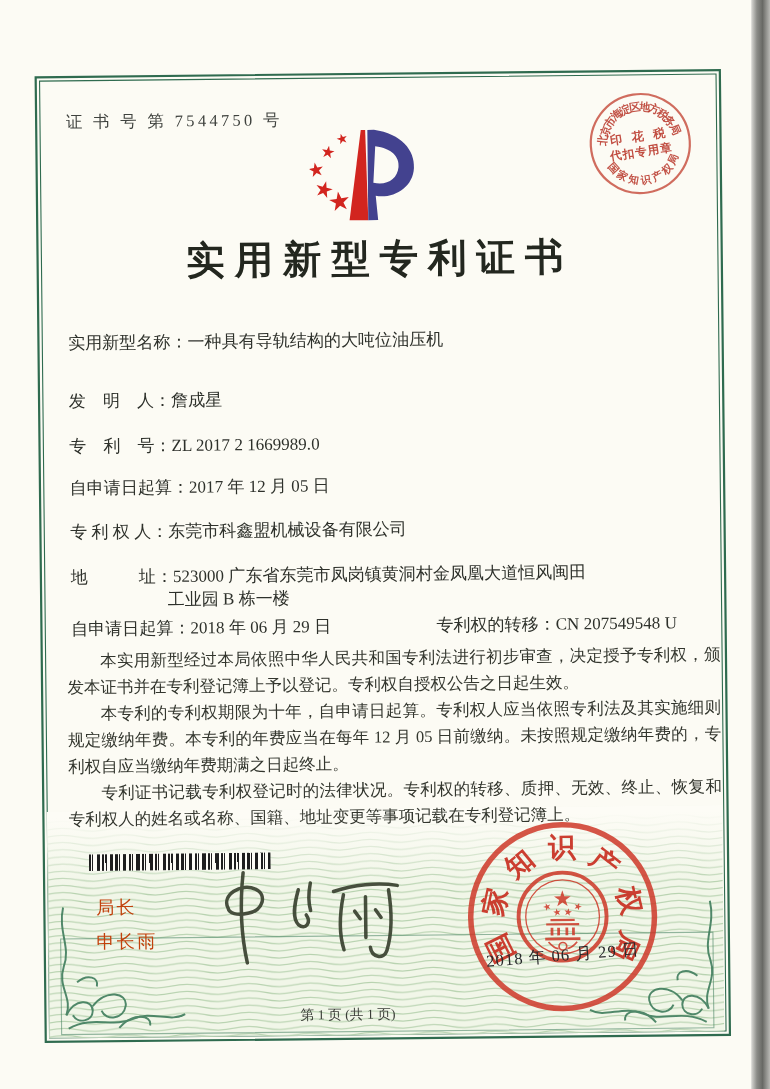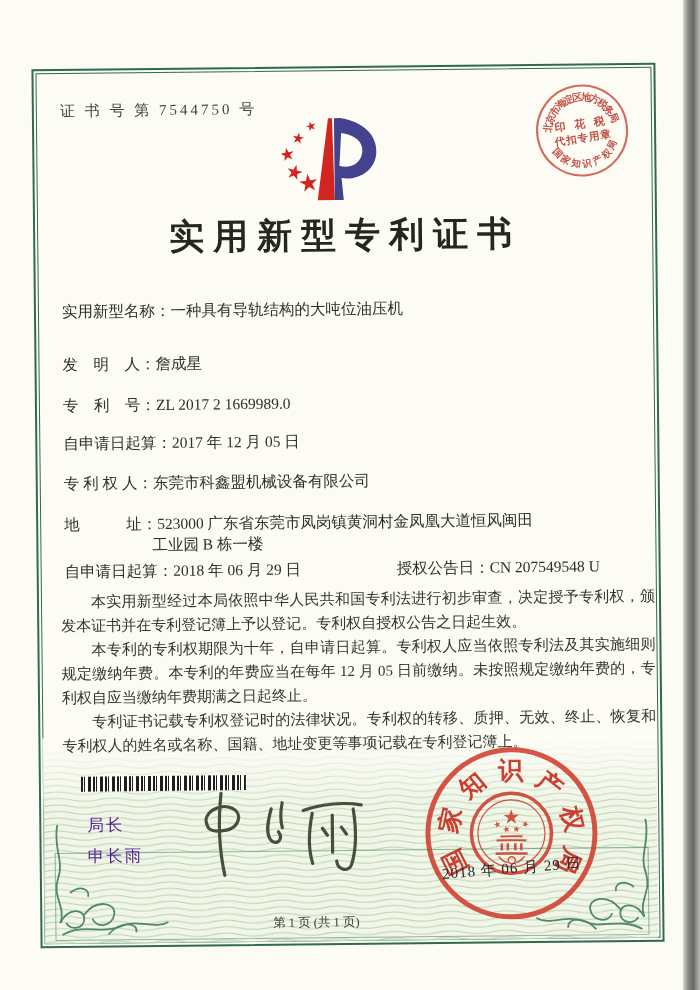--- a/index.html
+++ b/index.html
@@ -25,21 +25,21 @@
     font-weight:700;letter-spacing:9px;color:#23271f;z-index:4;}
   .frow{position:absolute;left:26px;width:580px;font-size:15.5px;color:#2e312b;z-index:4;white-space:nowrap;}
   .frow .lab{color:#2e312b;}
   .addr2{margin-left:88px;white-space:nowrap;}
   .grant-no{position:absolute;left:332px;top:0;}
   .paras{position:absolute;left:22px;top:519px;width:594px;z-index:4;}
   .paras p{margin:0;font-size:15px;line-height:24px;text-align:justify;text-indent:2em;color:#33362e;}
   .barcode{position:absolute;left:40px;top:706px;width:165px;height:15px;z-index:4;
     background:repeating-linear-gradient(90deg,#1e1e1e 0 2px,#fdfcf6 2px 3px,#1e1e1e 3px 4px,#fdfcf6 4px 7px,#1e1e1e 7px 10px,#fdfcf6 10px 12px);}
   .signer{position:absolute;left:46px;z-index:4;font-family:"Liberation Sans","DejaVu Sans",sans-serif;
-    font-size:16.5px;color:#4c1d95;letter-spacing:2px;}
+    font-size:16.5px;color:#c2410c;letter-spacing:2px;}
   .sig{position:absolute;left:144px;top:716px;z-index:4;}
   .seal{position:absolute;left:378px;top:675px;width:184px;height:184px;z-index:5;}
   .seal-ring{position:absolute;inset:6px;border:5px solid rgba(206,55,40,.85);border-radius:50%;}
   .seal .ch{position:absolute;font-size:25px;font-weight:700;color:rgba(200,47,33,.92);z-index:2;}
   .seal-emblem{position:absolute;left:40px;top:40px;z-index:1;}
   .seal-date{position:absolute;left:378px;top:793px;width:184px;text-align:center;z-index:6;
     font-size:15px;color:#26282a;letter-spacing:1px;transform:rotate(-4deg);white-space:nowrap;}
   .footer{position:absolute;left:124px;top:846px;width:300px;text-align:center;font-size:12.5px;
     color:#3a3d37;z-index:4;}
   .tax{position:absolute;left:498px;top:15px;width:100px;height:100px;z-index:6;transform:rotate(-8deg);}
@@ -121,21 +121,21 @@
     </div>
     <div class="frow" style="top:403px">
       <span class="lab">专 利 权 人：</span><span>东莞市科鑫盟机械设备有限公司</span>
     </div>
     <div class="frow" style="top:444px">
       <div><span class="lab">地　　　址：</span><span>523000 广东省东莞市凤岗镇黄洞村金凤凰大道恒风闽田</span></div>
       <div class="addr2">工业园 B 栋一楼</div>
     </div>
     <div class="frow" style="top:491px">
       <span class="lab">自申请日起算：</span><span>2018 年 06 月 29 日</span>
-      <span class="grant-no"><span class="lab">授权公告日：</span><span>CN 207549548 U</span></span>
+      <span class="grant-no"><span class="lab">专利权的转移：</span><span>CN 207549548 U</span></span>
     </div>
 
     <div class="paras">
       <p>本实用新型经过本局依照中华人民共和国专利法进行初步审查，决定授予专利权，颁发本证书并在专利登记簿上予以登记。专利权自授权公告之日起生效。</p>
       <p>本专利的专利权期限为十年，自申请日起算。专利权人应当依照专利法及其实施细则规定缴纳年费。本专利的年费应当在每年 12 月 05 日前缴纳。未按照规定缴纳年费的，专利权自应当缴纳年费期满之日起终止。</p>
       <p>专利证书记载专利权登记时的法律状况。专利权的转移、质押、无效、终止、恢复和专利权人的姓名或名称、国籍、地址变更等事项记载在专利登记簿上。</p>
     </div>
 
     <div class="barcode"></div>
 

